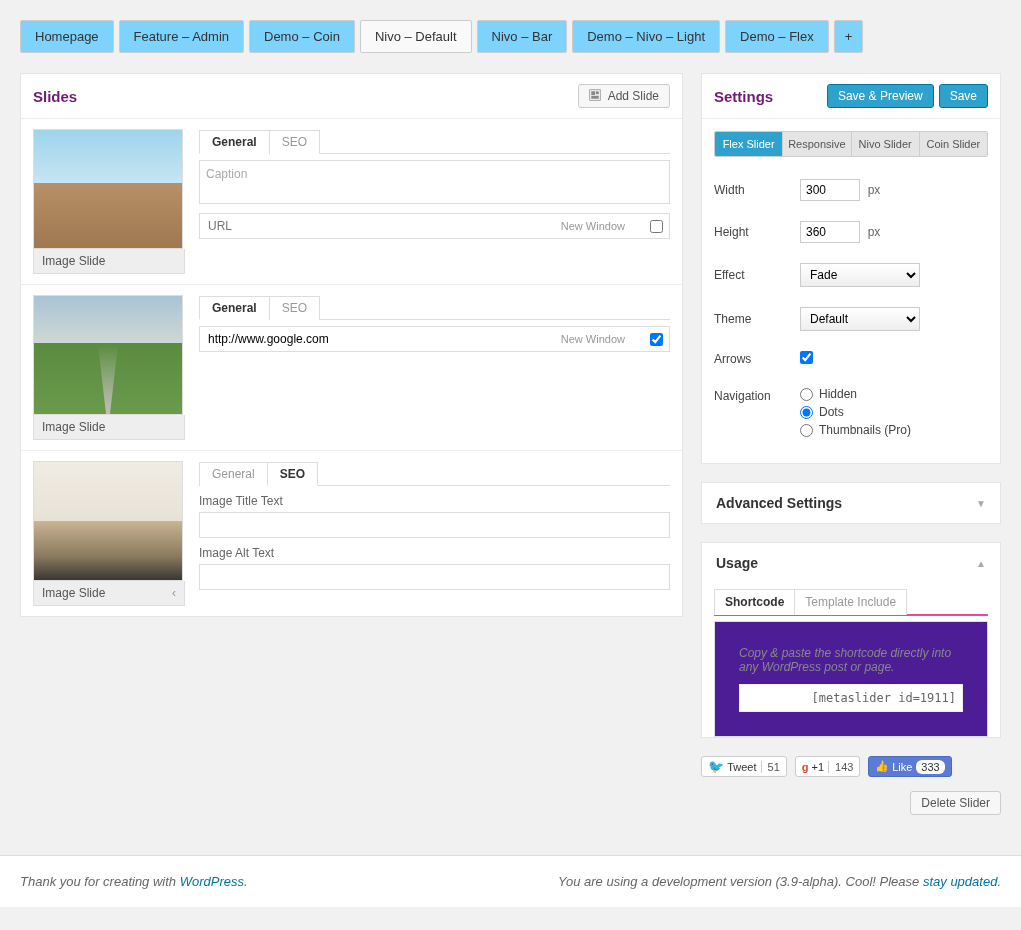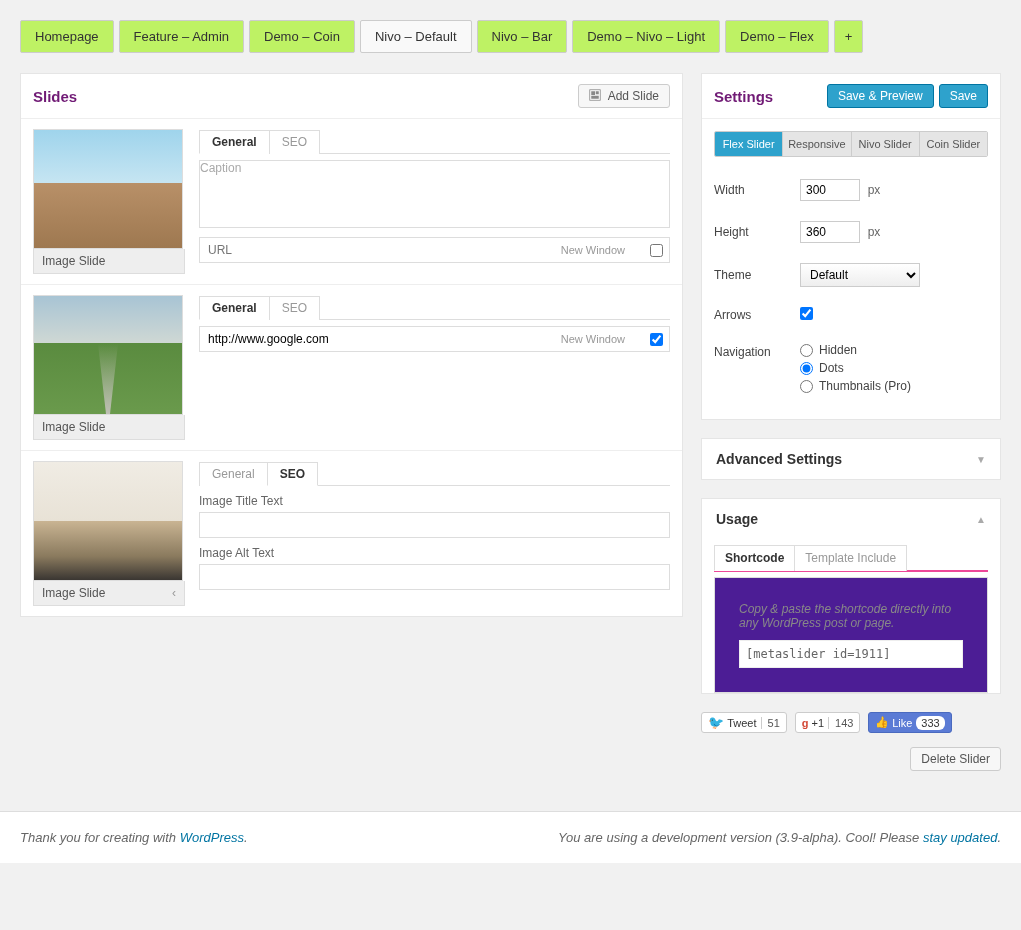--- a/index.html
+++ b/index.html
@@ -1,40 +1,40 @@
 <!DOCTYPE html>
 <html><head>
 <meta charset="utf-8">
 <style>
 * { box-sizing: border-box; margin: 0; padding: 0; }
 body { font-family: -apple-system, "Helvetica Neue", Arial, sans-serif; font-size: 13px; color: #333; background: #f1f1f1; padding: 0; }
 .wrap { padding: 10px 20px; }
 .page-tabs { display: flex; gap: 5px; padding: 10px 0; }
-.page-tab { border: 1px solid #ccc; background: #bef264; padding: 8px 14px; font-size: 13px; color: #333; cursor: pointer; border-radius: 2px; }
+.page-tab { border: 1px solid #ccc; background: #7dd3fc; padding: 8px 14px; font-size: 13px; color: #333; cursor: pointer; border-radius: 2px; }
 .page-tab.active { background: #f9f9f9; border-color: #ccc; position: relative; }
 .page-tab.add { padding: 8px 10px; }
 .main-row { display: flex; gap: 18px; margin-top: 10px; }
 .col-left { flex: 1; }
 .col-right { width: 300px; }
 .panel { background: #fff; border: 1px solid #e5e5e5; margin-bottom: 18px; }
 .panel-header { display: flex; justify-content: space-between; align-items: center; padding: 10px 12px; border-bottom: 1px solid #eee; }
 .panel-header h3 { font-size: 15px; font-weight: 600; color: #701a75; }
 .panel-header-r { display: flex; gap: 5px; align-items: center; }
 .btn { border: 1px solid #ccc; background: #f7f7f7; padding: 4px 10px; font-size: 12px; cursor: pointer; border-radius: 3px; color: #555; }
 .btn-primary { background: #2ea2cc; border-color: #0074a2; color: #fff; font-weight: 500; }
 .slide-row { display: flex; gap: 14px; padding: 10px 12px; border-bottom: 1px solid #eee; }
 .slide-row:last-child { border-bottom: none; }
 .thumb-wrap { width: 152px; }
 .thumb { width: 150px; height: 120px; border: 1px solid #ddd; display: block; }
 .thumb-cap { background: #eee; padding: 5px 8px; font-size: 12px; color: #555; border: 1px solid #ddd; border-top: none; display: flex; justify-content: space-between; align-items: center; }
 .slide-fields { flex: 1; }
 .field-tabs { display: flex; gap: 0; border-bottom: 1px solid #ddd; margin-bottom: 6px; }
 .field-tab { border: 1px solid #ddd; border-bottom: none; padding: 4px 12px; font-size: 12px; color: #999; cursor: pointer; background: #fff; margin-right: -1px; position: relative; top: 1px; }
 .field-tab.active { color: #333; font-weight: 600; background: #fff; border-bottom: 1px solid #fff; }
-textarea.caption { width: 100%; height: 68px; border: 1px solid #ddd; padding: 0; font-size: 12px; color: #666; resize: none; font-family: inherit; }
+textarea.caption { width: 100%; height: 44px; border: 1px solid #ddd; padding: 6px; font-size: 12px; color: #666; resize: none; font-family: inherit; }
 textarea.caption::placeholder { color: #aaa; }
 .url-row { display: flex; align-items: center; border: 1px solid #ddd; margin-top: 6px; gap: 17px; }
 .url-row input[type=text] { flex: 1; border: none; padding: 5px 8px; font-size: 12px; outline: none; }
 .url-row .nw { font-size: 11px; color: #999; padding: 0 6px; }
 .url-row input[type=checkbox] { margin: 0 6px 0 2px; }
 .seo-label { font-size: 12px; color: #666; margin-top: 8px; margin-bottom: 4px; display: block; }
 .seo-input { width: 100%; border: 1px solid #ddd; padding: 5px 8px; font-size: 12px; }
 .settings-tabs { display: flex; border: 1px solid #ccc; border-radius: 2px; overflow: hidden; margin: 12px; }
 .settings-tab { flex: 1; text-align: center; padding: 6px 4px; font-size: 11px; color: #555; cursor: pointer; border-right: 1px solid #ccc; background: #e5e5e5; }
 .settings-tab:last-child { border-right: none; }
@@ -49,21 +49,21 @@
 .radio-row { display: flex; align-items: center; font-size: 12px; color: #444; margin-bottom: 4px; }
 .radio-row input { margin-right: 6px; }
 .collapse-head { display: flex; justify-content: space-between; align-items: center; padding: 12px 14px; cursor: pointer; }
 .collapse-head h3 { font-size: 14px; font-weight: 600; }
 .chev { color: #aaa; font-size: 10px; }
 .usage-tabs { display: flex; margin: 5px 12px; border-bottom: 2px solid #ec4899; }
 .usage-tab { border: 1px solid #ddd; border-bottom: none; padding: 5px 10px; font-size: 12px; color: #999; margin-right: -1px; position: relative; top: 1px; background: #fff; cursor: pointer; }
 .usage-tab.active { color: #333; font-weight: 600; border-bottom: 1px solid #fff; }
 .usage-body { border: 1px solid #ddd; margin: 0 12px 0; padding: 24px; background: #4c1d95; }
 .usage-body p { font-style: italic; color: #888; font-size: 12px; margin-bottom: 10px; }
-.code { font-family: monospace; background: #fff; border: 1px solid #eee; padding: 6px; font-size: 12px; color: #666; display: block; }
+.code { font-family: monospace; background: #fff; border: 1px solid #eee; padding: 6px; font-size: 12px; color: #666; display: block; text-align: right; }
 .social-row { display: flex; gap: 8px; margin-bottom: 14px; }
 .social-btn { display: inline-flex; align-items: center; border: 1px solid #ccc; border-radius: 3px; background: #fff; font-size: 11px; padding: 2px 6px; cursor: pointer; }
 .social-btn .count { margin-left: 4px; border-left: 1px solid #ccc; padding-left: 6px; color: #555; }
 .social-btn.fb { background: #5b7bd5; color: #fff; border-color: #4a6abf; }
 .social-btn.fb .count { background: #fff; color: #333; border: none; padding: 1px 5px; border-radius: 6px; margin-left: 4px; }
 .delete-row { text-align: right; }
 .footer { display: flex; justify-content: space-between; padding: 18px 20px; font-size: 13px; color: #666; border-top: 1px solid #ddd; background: #fff; margin-top: 30px; font-style: italic; }
 .footer a { color: #0074a2; text-decoration: none; }
 .icon-add { display: inline-block; width: 12px; height: 12px; margin-right: 4px; vertical-align: -1px; }
 .twitter-bird { color: #1da1f2; margin-right: 3px; font-size: 13px; }
@@ -176,20 +176,26 @@
             <div class="ctrl">
               <input type="number" class="num-input" value="300" style="">
               <span class="unit">px</span>
             </div>
           </div>
           <div class="setting-row">
             <label>Height</label>
             <div class="ctrl">
               <input type="number" class="num-input" value="360" style="">
               <span class="unit">px</span>
+            </div>
+          </div>
+          <div class="setting-row">
+            <label>Effect</label>
+            <div class="ctrl">
+              <select><option>Fade</option></select>
             </div>
           </div>
           <div class="setting-row">
             <label>Theme</label>
             <div class="ctrl">
               <select><option>Default</option></select>
             </div>
           </div>
           <div class="setting-row">
             <label>Arrows</label>

